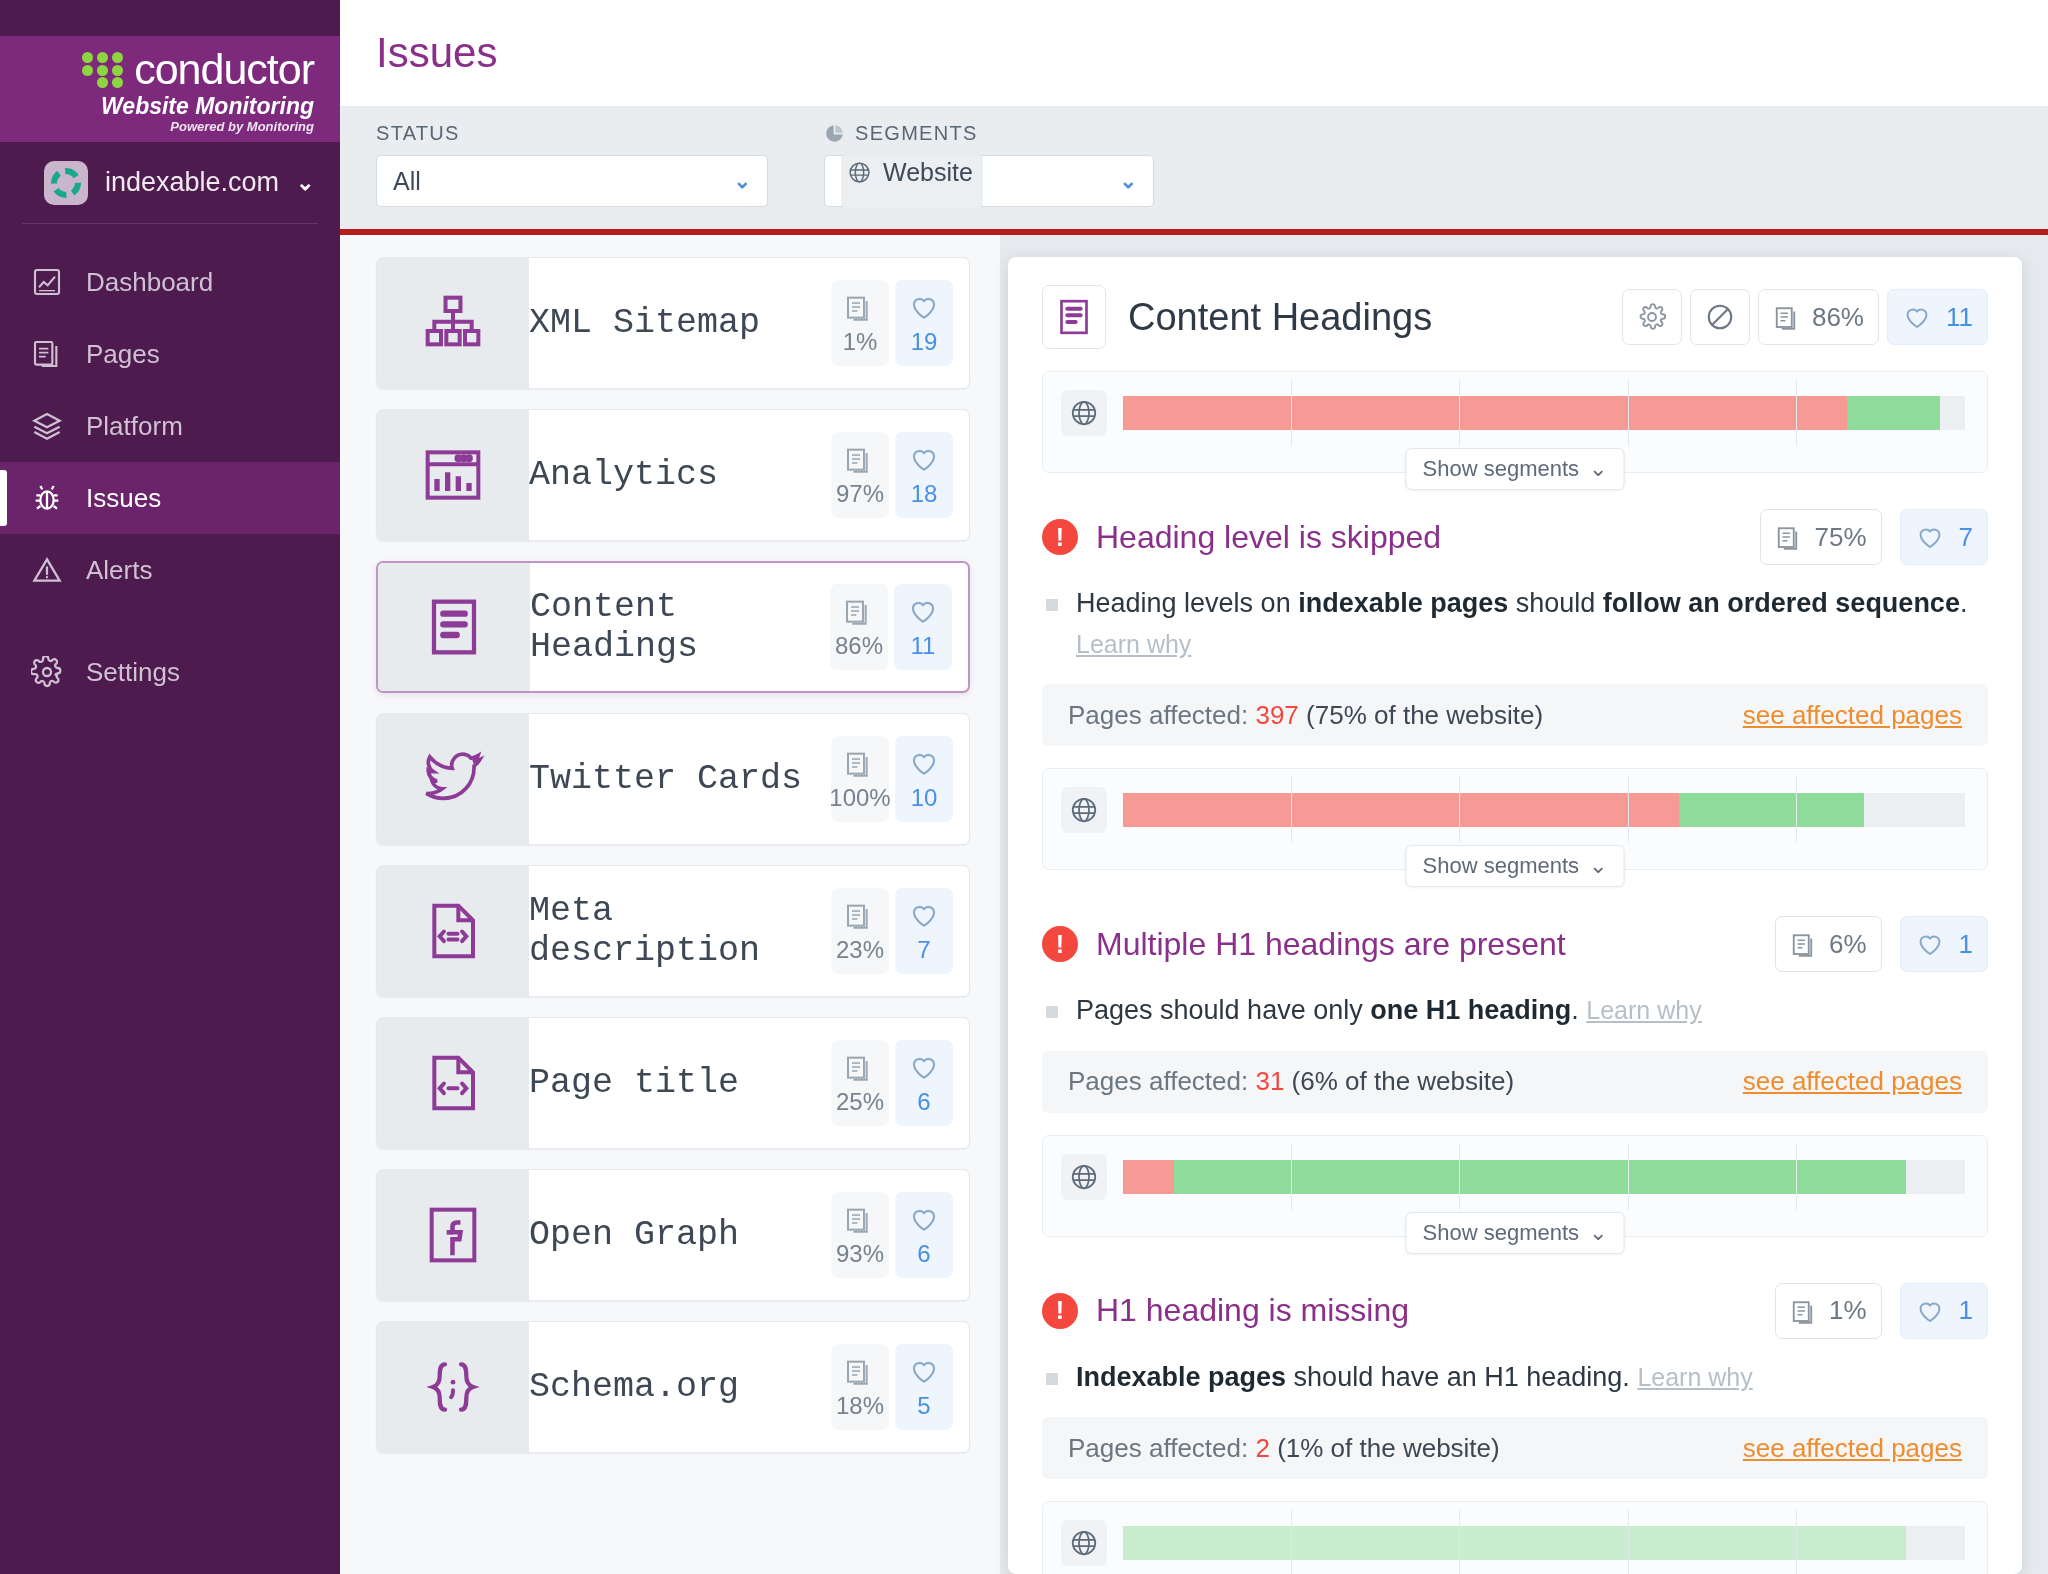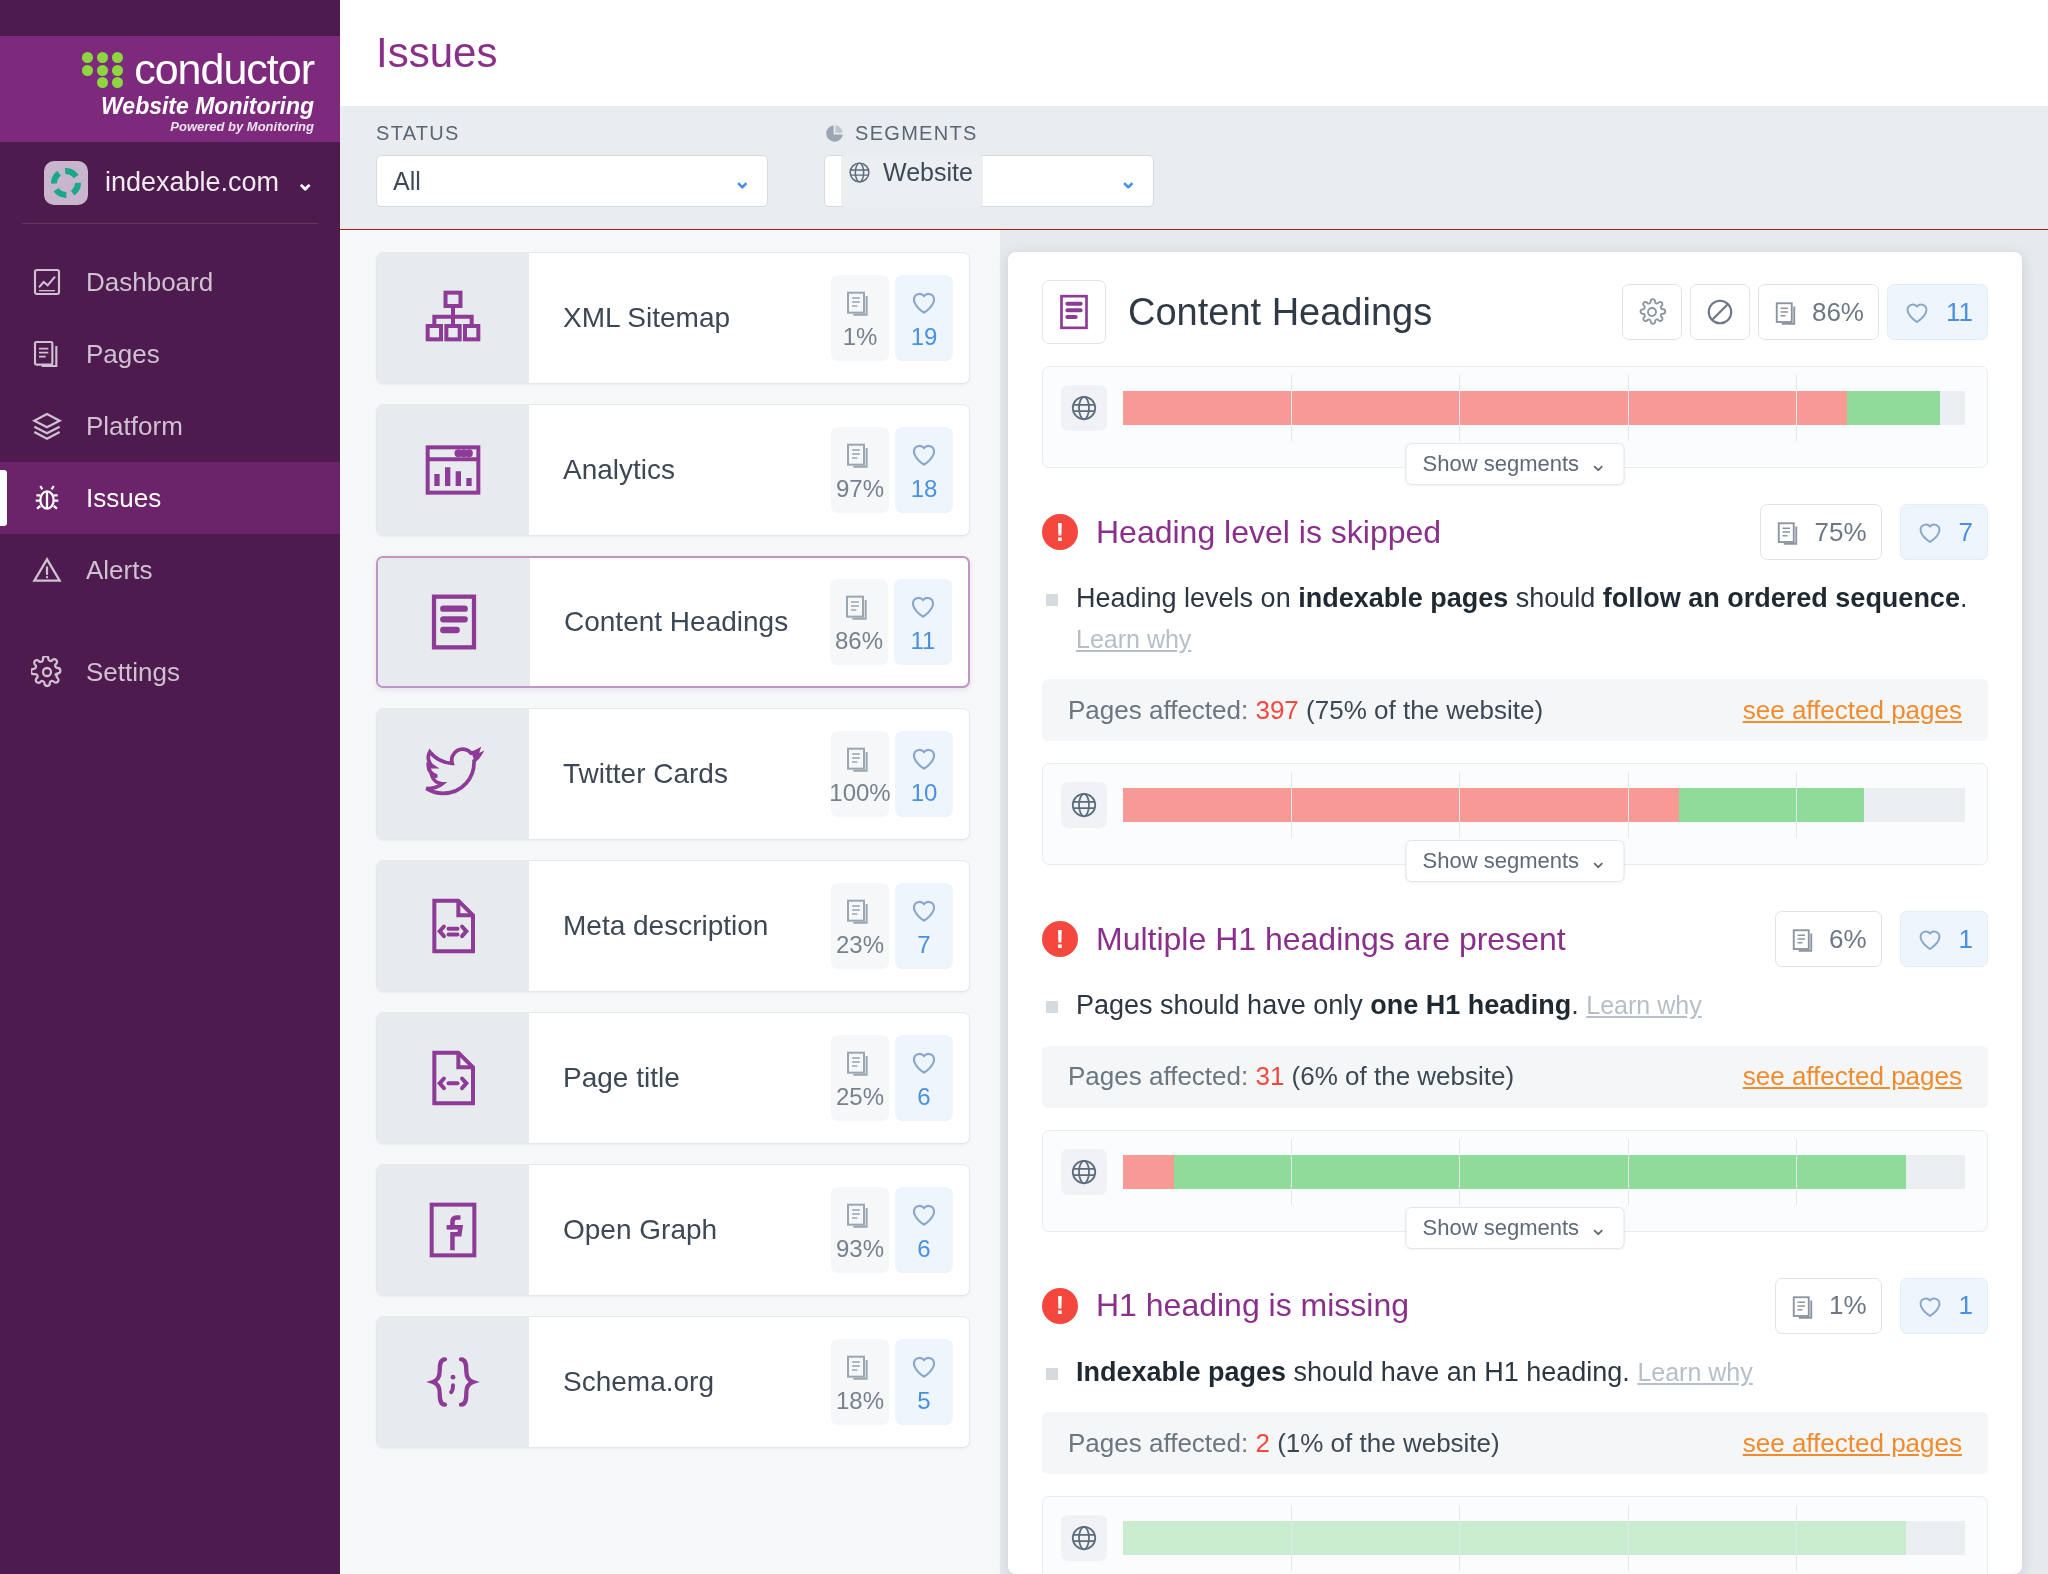--- a/index.html
+++ b/index.html
@@ -57,21 +57,21 @@
   .nav-icon svg { width: 32px; height: 32px; }
   .nav-gap { height: 30px; }
 
   
   .main { flex: 1; display: flex; flex-direction: column; background: #f7f8fa; min-width: 0; }
   .topbar { height: 106px; background: #fff; display: flex; align-items: center; padding-left: 36px; }
   .page-title { color: #8a2f8a; font-size: 42px; font-weight: 400; }
 
   .filterbar {
     background: #e9edf0; padding: 16px 36px 22px 36px;
-    display: flex; gap: 56px; border-bottom: 1px solid #b91c1c;
+    display: flex; gap: 56px; border-bottom: 6px solid #b91c1c;
   }
   .filter-col { display: flex; flex-direction: column; }
   .filter-label {
     font-size: 20px; color: #5a6673; letter-spacing: 1.3px;
     margin-bottom: 10px; display: flex; align-items: center; gap: 10px;
   }
   .pie-ico { width: 21px; height: 21px; }
   .select {
     background: #fff; border: 1px solid #d4dae0; border-radius: 5px;
     height: 52px; display: flex; align-items: center; padding: 0 16px;
@@ -95,21 +95,21 @@
     border: 1px solid #e4e8ec; border-radius: 7px; margin-bottom: 20px;
     height: 132px; box-shadow: 0 1px 2px rgba(30,40,60,0.05); cursor: pointer;
   }
   .icard.selected { border: 2px solid #c094c4; box-shadow: 0 2px 6px rgba(120,50,120,0.12); }
   .icard-ico {
     width: 152px; flex: 0 0 152px; background: #e8ebee; border-radius: 6px 0 0 6px;
     display: flex; align-items: center; justify-content: center;
   }
   .icard.selected .icard-ico { border-radius: 5px 0 0 5px; }
   .icard-ico svg { width: 64px; height: 64px; }
-  .icard-name { flex: 1; display: flex; align-items: center; padding-left: 34px; font-size: 28px; color: #3d4854; }
+  .icard-name { flex: 1; display: flex; align-items: center; font-size: 35px; color: #3d4854; font-family: Liberation Mono, monospace; }
   .badges { display: flex; align-items: center; gap: 6px; padding-right: 16px; }
   .badge {
     width: 58px; min-height: 86px; border-radius: 7px; display: flex;
     flex-direction: column; align-items: center; justify-content: center; gap: 5px;
   }
   .badge.pages { background: #f5f7f9; color: #77828e; }
   .badge.likes { background: #eef5fd; color: #4a90e2; }
   .badge svg { width: 32px; height: 32px; }
   .badge .bval { font-size: 24px; }
 

